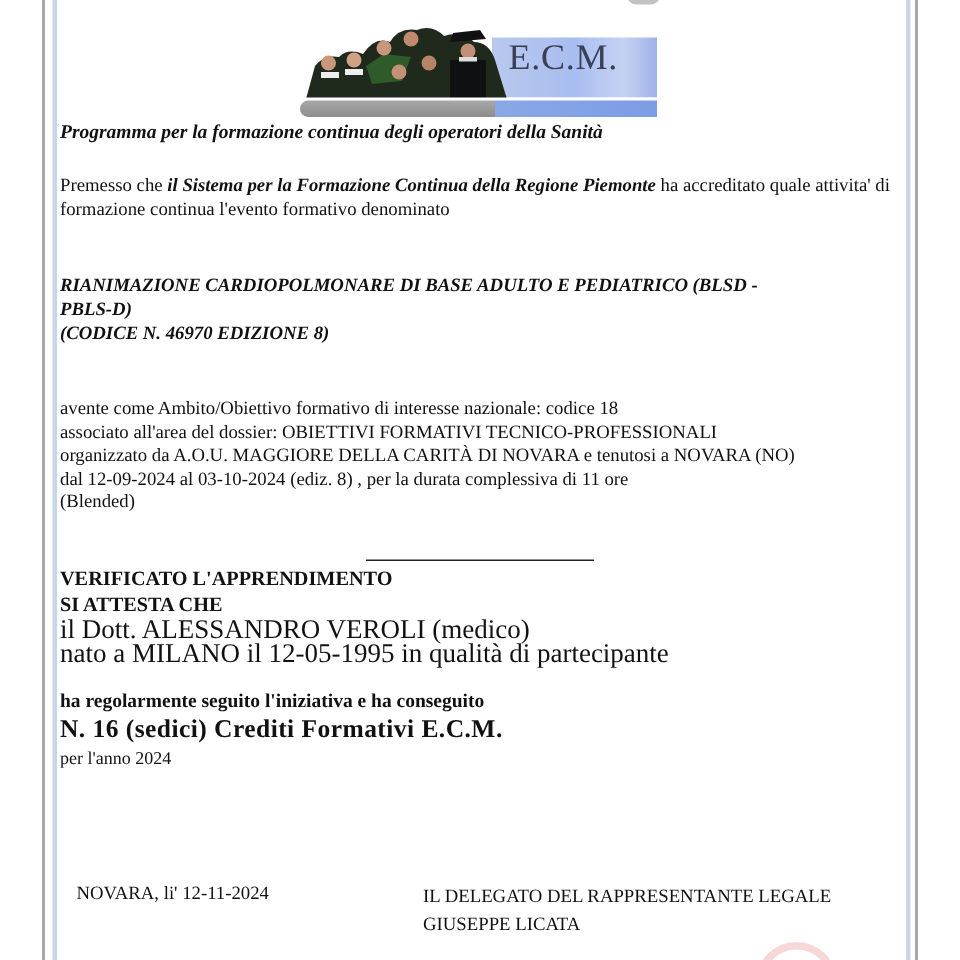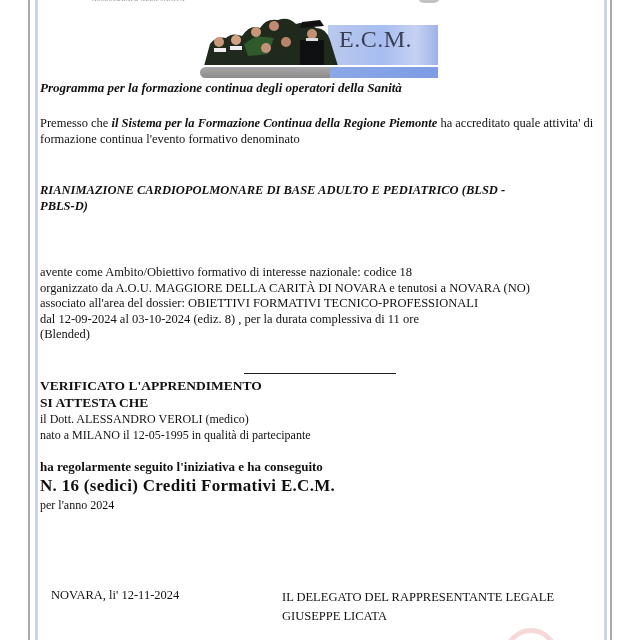--- a/index.html
+++ b/index.html
@@ -64,21 +64,21 @@
     .event-title { top: 182px; font-size: 12.5px; font-weight: bold; font-style: italic; line-height: 16px; }
 
     .details { top: 265px; font-size: 12.5px; line-height: 15.5px; }
 
     .divider-line {
       position: absolute; left: 244px; top: 373px; width: 152px; height: 0;
       border-top: 1.5px solid #222;
     }
 
     .verified { top: 377px; font-size: 13.5px; font-weight: bold; line-height: 17px; }
-    .person { top: 412px; font-size: 12px; line-height: 15.5px; }
+    .person { top: 412px; font-size: 18px; line-height: 15.5px; }
 
     .conseguito { top: 458px; font-size: 13px; font-weight: bold; line-height: 18px; }
     .credits { top: 476px; font-size: 17px; font-weight: bold; letter-spacing: 0.3px; }
     .year { top: 498px; font-size: 12px; }
 
     .place-date {
       position: absolute; left: 51px; top: 588px; font-size: 12.5px;
     }
     .signatory {
       position: absolute; left: 282px; top: 588px; width: 280px; font-size: 12.5px; line-height: 19px; text-align: left;
@@ -123,26 +123,27 @@
 
 <div class="center program-title">Programma per la formazione continua degli operatori della Sanità</div>
 
 <div class="center premise">
   <span>Premesso che </span><span class="bi">il Sistema per la Formazione Continua della Regione Piemonte</span><span> ha accreditato quale attivita' di formazione continua l'evento formativo denominato</span>
 </div>
 
 <div class="center event-title">
   <div>RIANIMAZIONE CARDIOPOLMONARE DI BASE ADULTO E PEDIATRICO (BLSD -</div>
   <div>PBLS-D)</div>
+  <div>(CODICE N. 46970 EDIZIONE 8)</div>
 </div>
 
 <div class="center details">
   <div>avente come Ambito/Obiettivo formativo di interesse nazionale: codice 18</div>
+  <div>associato all'area del dossier: OBIETTIVI FORMATIVI TECNICO-PROFESSIONALI</div>
   <div>organizzato da A.O.U. MAGGIORE DELLA CARITÀ DI NOVARA e tenutosi a NOVARA (NO)</div>
-  <div>associato all'area del dossier: OBIETTIVI FORMATIVI TECNICO-PROFESSIONALI</div>
   <div>dal 12-09-2024 al 03-10-2024 (ediz. 8) , per la durata complessiva di 11 ore</div>
   <div>(Blended)</div>
 </div>
 
 <div class="divider-line"></div>
 
 <div class="center verified">
   <div>VERIFICATO L'APPRENDIMENTO</div>
   <div>SI ATTESTA CHE</div>
 </div>

